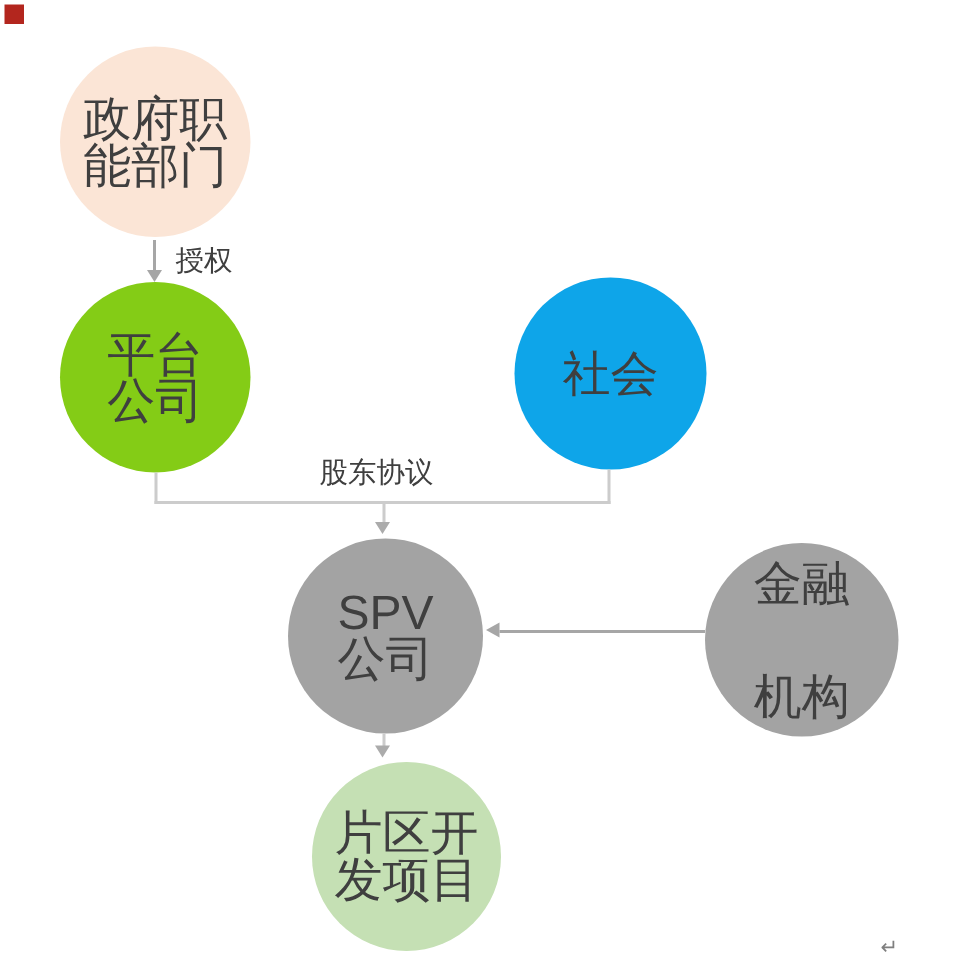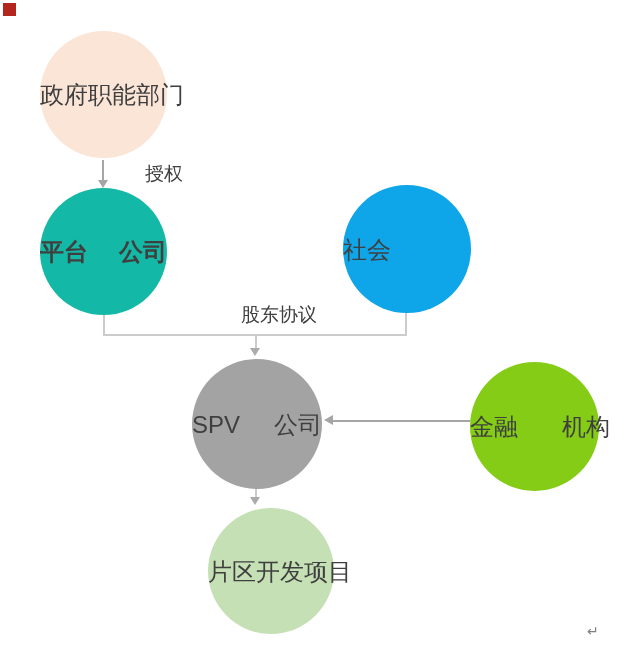--- a/index.html
+++ b/index.html
@@ -17,26 +17,26 @@
   }
   .red-marker {
     position: absolute;
     left: 3px; top: 3px;
     width: 13px; height: 13px;
   }
   .node {
     position: absolute;
     border-radius: 50%;
     display: flex;
-    flex-direction: row;
+    flex-direction: column;
     align-items: center;
-    justify-content: space-between;
+    justify-content: center;
     text-align: center;
     color: #3f3f3f;
-    font-size: 24px;
+    font-size: 32px;
     line-height: 31px;
   }
   .node span { display: block; white-space: nowrap; }
   .node-government { left: 40px;  top: 31px;  width: 127px; height: 127px; }
   .node-platform   { left: 40px;  top: 188px; width: 127px; height: 127px; }
   .node-social     { left: 343px; top: 185px; width: 128px; height: 128px; }
   .node-spv        { left: 192px; top: 359px; width: 130px; height: 130px; }
   .node-finance    { left: 470px; top: 362px; width: 129px; height: 129px; }
   .node-project    { left: 208px; top: 508px; width: 126px; height: 126px; }
 
@@ -59,21 +59,20 @@
     border-bottom: 5.5px solid transparent;
     border-right-width: 9px;
     border-right-style: solid;
   }
 
   .edge-label {
     position: absolute;
     color: #3f3f3f;
     font-size: 19px;
     white-space: nowrap;
-    margin-left: 28px;
   }
   .label-authorize { left: 117px; top: 161px; }
   .label-shareholder { left: 213px; top: 302px; }
 
   .return-mark {
     position: absolute;
     left: 587px; top: 623px;
     font-size: 14px;
     color: #7f7f7f;
   }
@@ -96,35 +95,35 @@
 
 <div class="canvas">
 
   <div class="red-marker" style="background: rgb(179, 38, 30);"></div>
 
   <div class="node node-government" style="background: rgb(251, 229, 214);">
     <span>政府职</span>
     <span>能部门</span>
   </div>
 
-  <div class="node node-platform" style="background: #14b8a6; font-weight: bold;">
+  <div class="node node-platform" style="background: #84cc16;">
     <span>平台</span>
     <span>公司</span>
   </div>
 
   <div class="node node-social" style="background: #0ea5e9;">
     <span>社会</span>
   </div>
 
   <div class="node node-spv" style="background: #a3a3a3;">
     <span>SPV</span>
     <span>公司</span>
   </div>
 
-  <div class="node node-finance" style="background: #84cc16; gap: 44px;">
+  <div class="node node-finance" style="background: #a3a3a3; gap: 44px;">
     <span>金融</span>
     <span>机构</span>
   </div>
 
   <div class="node node-project" style="background: rgb(197, 224, 180);">
     <span>片区开</span>
     <span>发项目</span>
   </div>
 
   <div class="edge-line vline auth-line" style="background: rgb(166, 166, 166);"></div>

